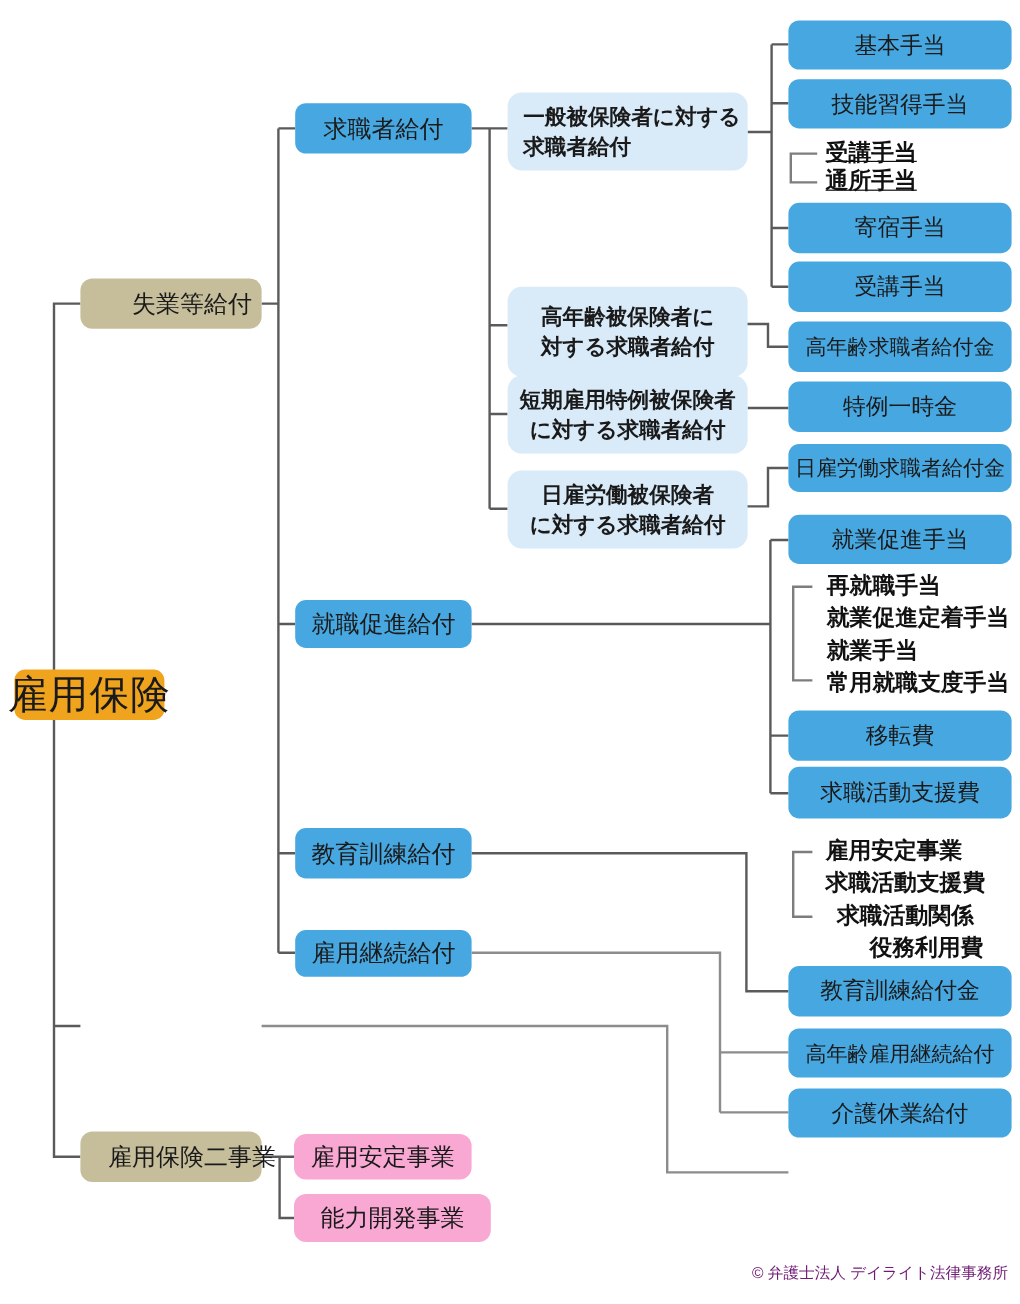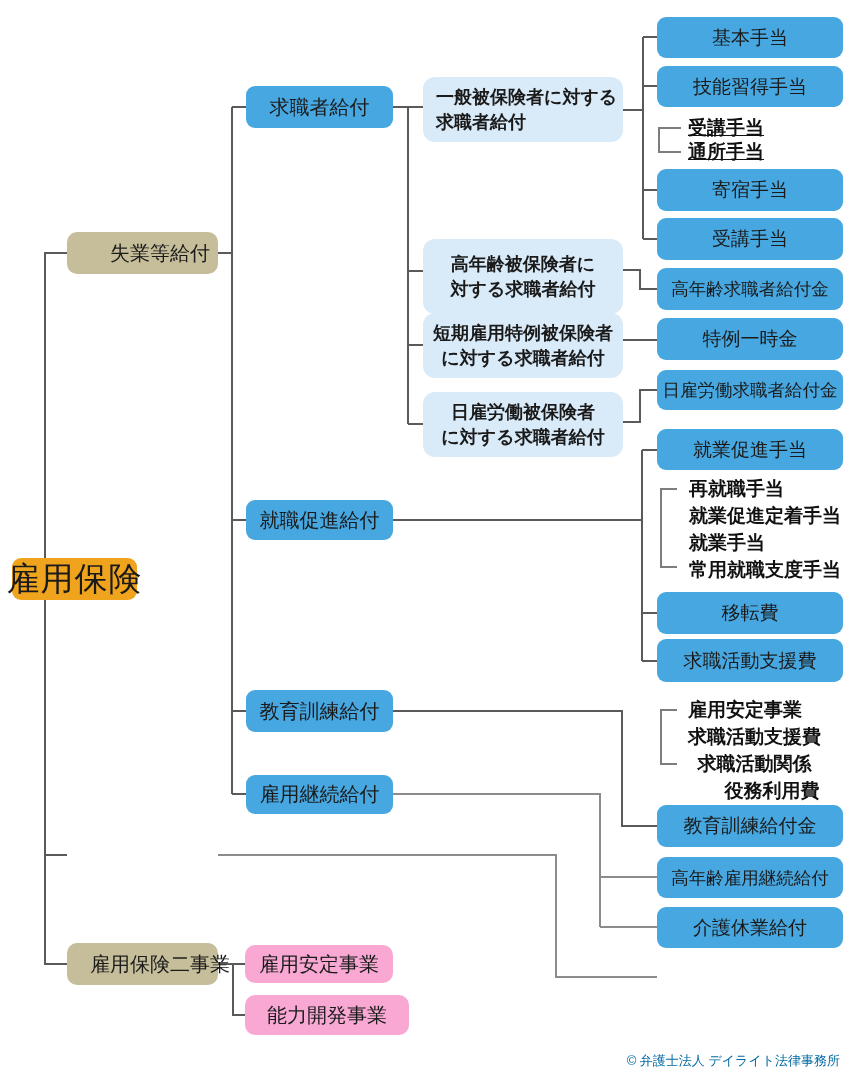--- a/index.html
+++ b/index.html
@@ -25,21 +25,21 @@
   .lightblue.left{justify-content:flex-start;text-align:left;padding-left:13px;}
   .yellow{background:#f9a8d4;border-radius:10px;font-size:20px;}
   .sublist{
     position:absolute;z-index:2;font-weight:700;color:#111;font-size:19px;white-space:nowrap;
   }
   .sublist .item{white-space:pre-line;}
   .sublist.lh24 .item{line-height:24px;text-decoration:underline;}
   .sublist.lh27 .item{line-height:27px;}
   .item.hang{padding-left:35px;text-indent:-35px;text-align:center;}
   .copyright{
-    position:absolute;z-index:2;font-size:13px;color:#0369a1;font-weight:400;white-space:nowrap;text-align:right;
+    position:absolute;z-index:2;font-size:13px;color:#701a75;font-weight:400;white-space:nowrap;text-align:right;
   }
 </style>
 </head>
 <body>
 
 <div id="canvas">
 
   <svg id="connector-layer" width="850" height="1087" viewBox="0 0 850 1087">
     <g fill="none" stroke="#5a5a5a" stroke-width="2">
       <path d="M67 253 H45 V964 H67 M45 855 H67"></path>

